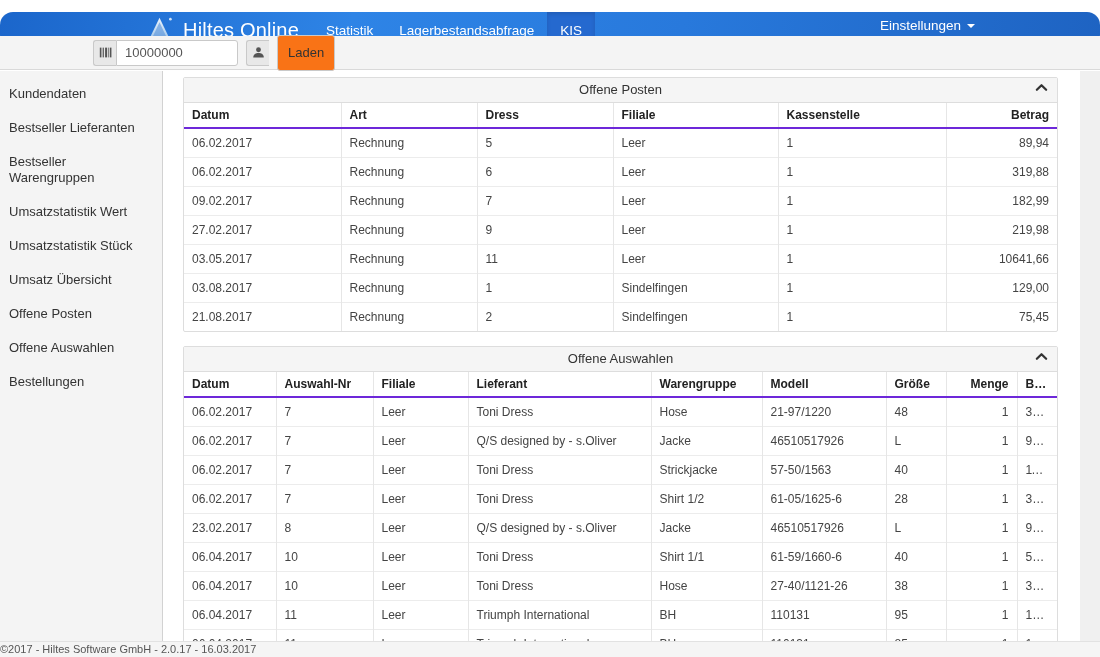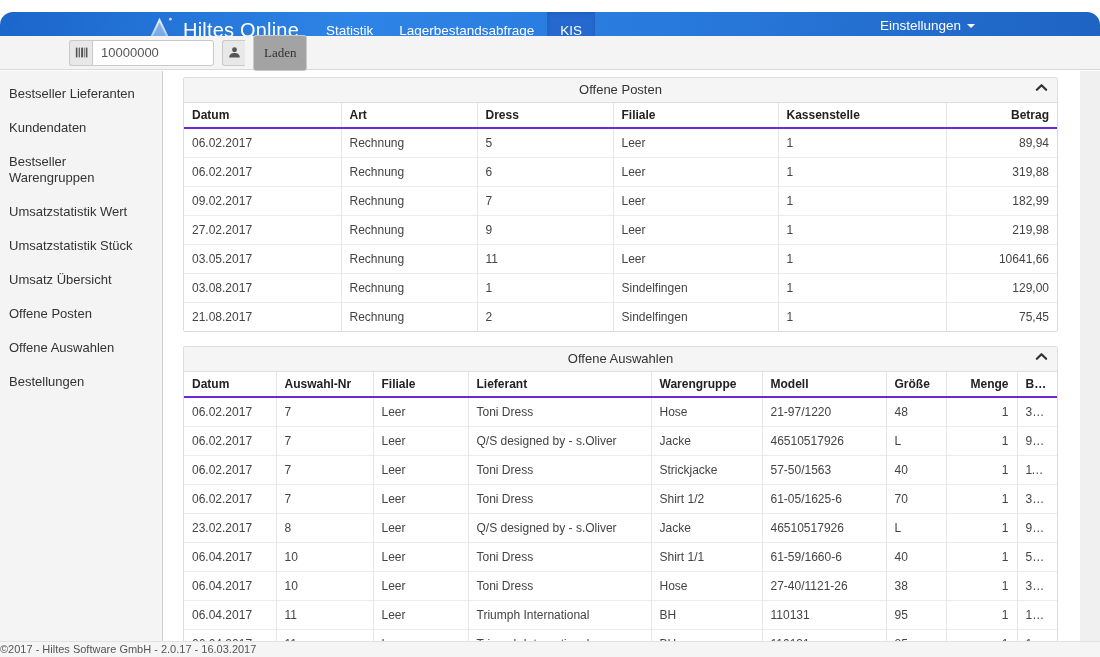--- a/index.html
+++ b/index.html
@@ -16,31 +16,31 @@
   .nav-links { display:flex; align-items:stretch; margin-left:14px; }
   .nav-item { display:flex; align-items:center; padding:0 13px; font-size:13.5px; cursor:pointer;text-align:center; }
   .nav-item.active { background:#2569cf; box-shadow:inset 0 2px 4px rgba(0,0,0,.12); }
   .nav-right { position:absolute; right:125px; top:0; height:26px; display:flex; align-items:center;
     gap:6px; font-size:13.5px; cursor:pointer; }
   .caret-down { width:0; height:0; border-left:4px solid transparent; border-right:4px solid transparent;
     border-top:4px solid #fff; margin-top:2px; }
 
   
   .toolbar { position:absolute; top:36px; left:0; right:0; height:34px; background:#f4f4f4;
-    border-bottom:1px solid #d9d9d9; display:flex; align-items:center; padding-left:69px; gap:8px; }
+    border-bottom:1px solid #d9d9d9; display:flex; align-items:center; padding-left:93px; gap:8px; }
   .input-group { display:flex; height:26px; }
   .ig-addon { width:23px; background:#e8e8e8; border:1px solid #c9c9c9; border-right:none;
     border-radius:3px 0 0 3px; display:flex; align-items:center; justify-content:center; }
   .ig-input { height:26px; border:1px solid #c9c9c9; border-radius:0 3px 3px 0; padding:0 8px;
     font-size:13px; color:#555; outline:none; background:#fff; font-family:inherit; }
   .ig-input::placeholder { color:#9a9a9a; }
   #custNum { width:122px; }
   #custName { width:127px; }
-  .btn-laden { height:36px; padding:0 10px; font-size:13px; color:#333; background:#a3a3a3;
-    border:1px solid #c9c9c9; border-radius:3px; cursor:pointer; font-family:Liberation Serif, serif; }
+  .btn-laden { height:36px; padding:0 10px; font-size:13px; color:#333; background:#f97316;
+    border:1px solid #c9c9c9; border-radius:3px; cursor:pointer; font-family:Liberation Sans, sans-serif; }
 
   
   .body-row { position:absolute; top:71px; bottom:16px; left:0; right:0; display:flex; }
   .sidebar { width:163px; background:#f4f4f4; border-right:1px solid #d2d2d2; padding-top:6px; }
   .side-item { padding:9px 8px 9px 9px; font-size:13px; color:#333; cursor:pointer; line-height:16px; }
   .main { flex:1; position:relative; padding:6px 42px 0 20px; overflow:hidden; }
   .scroll-track { position:absolute; top:0; right:0; bottom:0; width:20px; background:#f0f0f0; }
 
   
   .panel { background:#fff; border:1px solid #ddd; border-radius:2px; margin-bottom:14px; }
@@ -129,22 +129,22 @@
           <circle cx="8" cy="4.6" r="3" fill="#555"></circle>
           <path d="M1.5 14c0-3.6 2.9-5.4 6.5-5.4s6.5 1.8 6.5 5.4z" fill="#555"></path>
         </svg>
       </span>
     </div>
     <button class="btn-laden">Laden</button>
   </div>
 
   <div class="body-row">
     <aside class="sidebar">
+        <div class="side-item">Kundendaten</div>
         <div class="side-item">Bestseller Lieferanten</div>
-        <div class="side-item">Kundendaten</div>
         <div class="side-item">Bestseller Warengruppen</div>
         <div class="side-item">Umsatzstatistik Wert</div>
         <div class="side-item">Umsatzstatistik Stück</div>
         <div class="side-item">Umsatz Übersicht</div>
         <div class="side-item">Offene Posten</div>
         <div class="side-item">Offene Auswahlen</div>
         <div class="side-item">Bestellungen</div>
       </aside>
 
     <main class="main">
@@ -286,21 +286,21 @@
                 <td>1</td>
                 <td>119,95</td>
               </tr>
               <tr>
                 <td>06.02.2017</td>
                 <td>7</td>
                 <td>Leer</td>
                 <td>Toni Dress</td>
                 <td>Shirt 1/2</td>
                 <td>61-05/1625-6</td>
-                <td>70</td>
+                <td>28</td>
                 <td>1</td>
                 <td>39,95</td>
               </tr>
               <tr>
                 <td>23.02.2017</td>
                 <td>8</td>
                 <td>Leer</td>
                 <td>Q/S designed by - s.Oliver</td>
                 <td>Jacke</td>
                 <td>46510517926</td>

